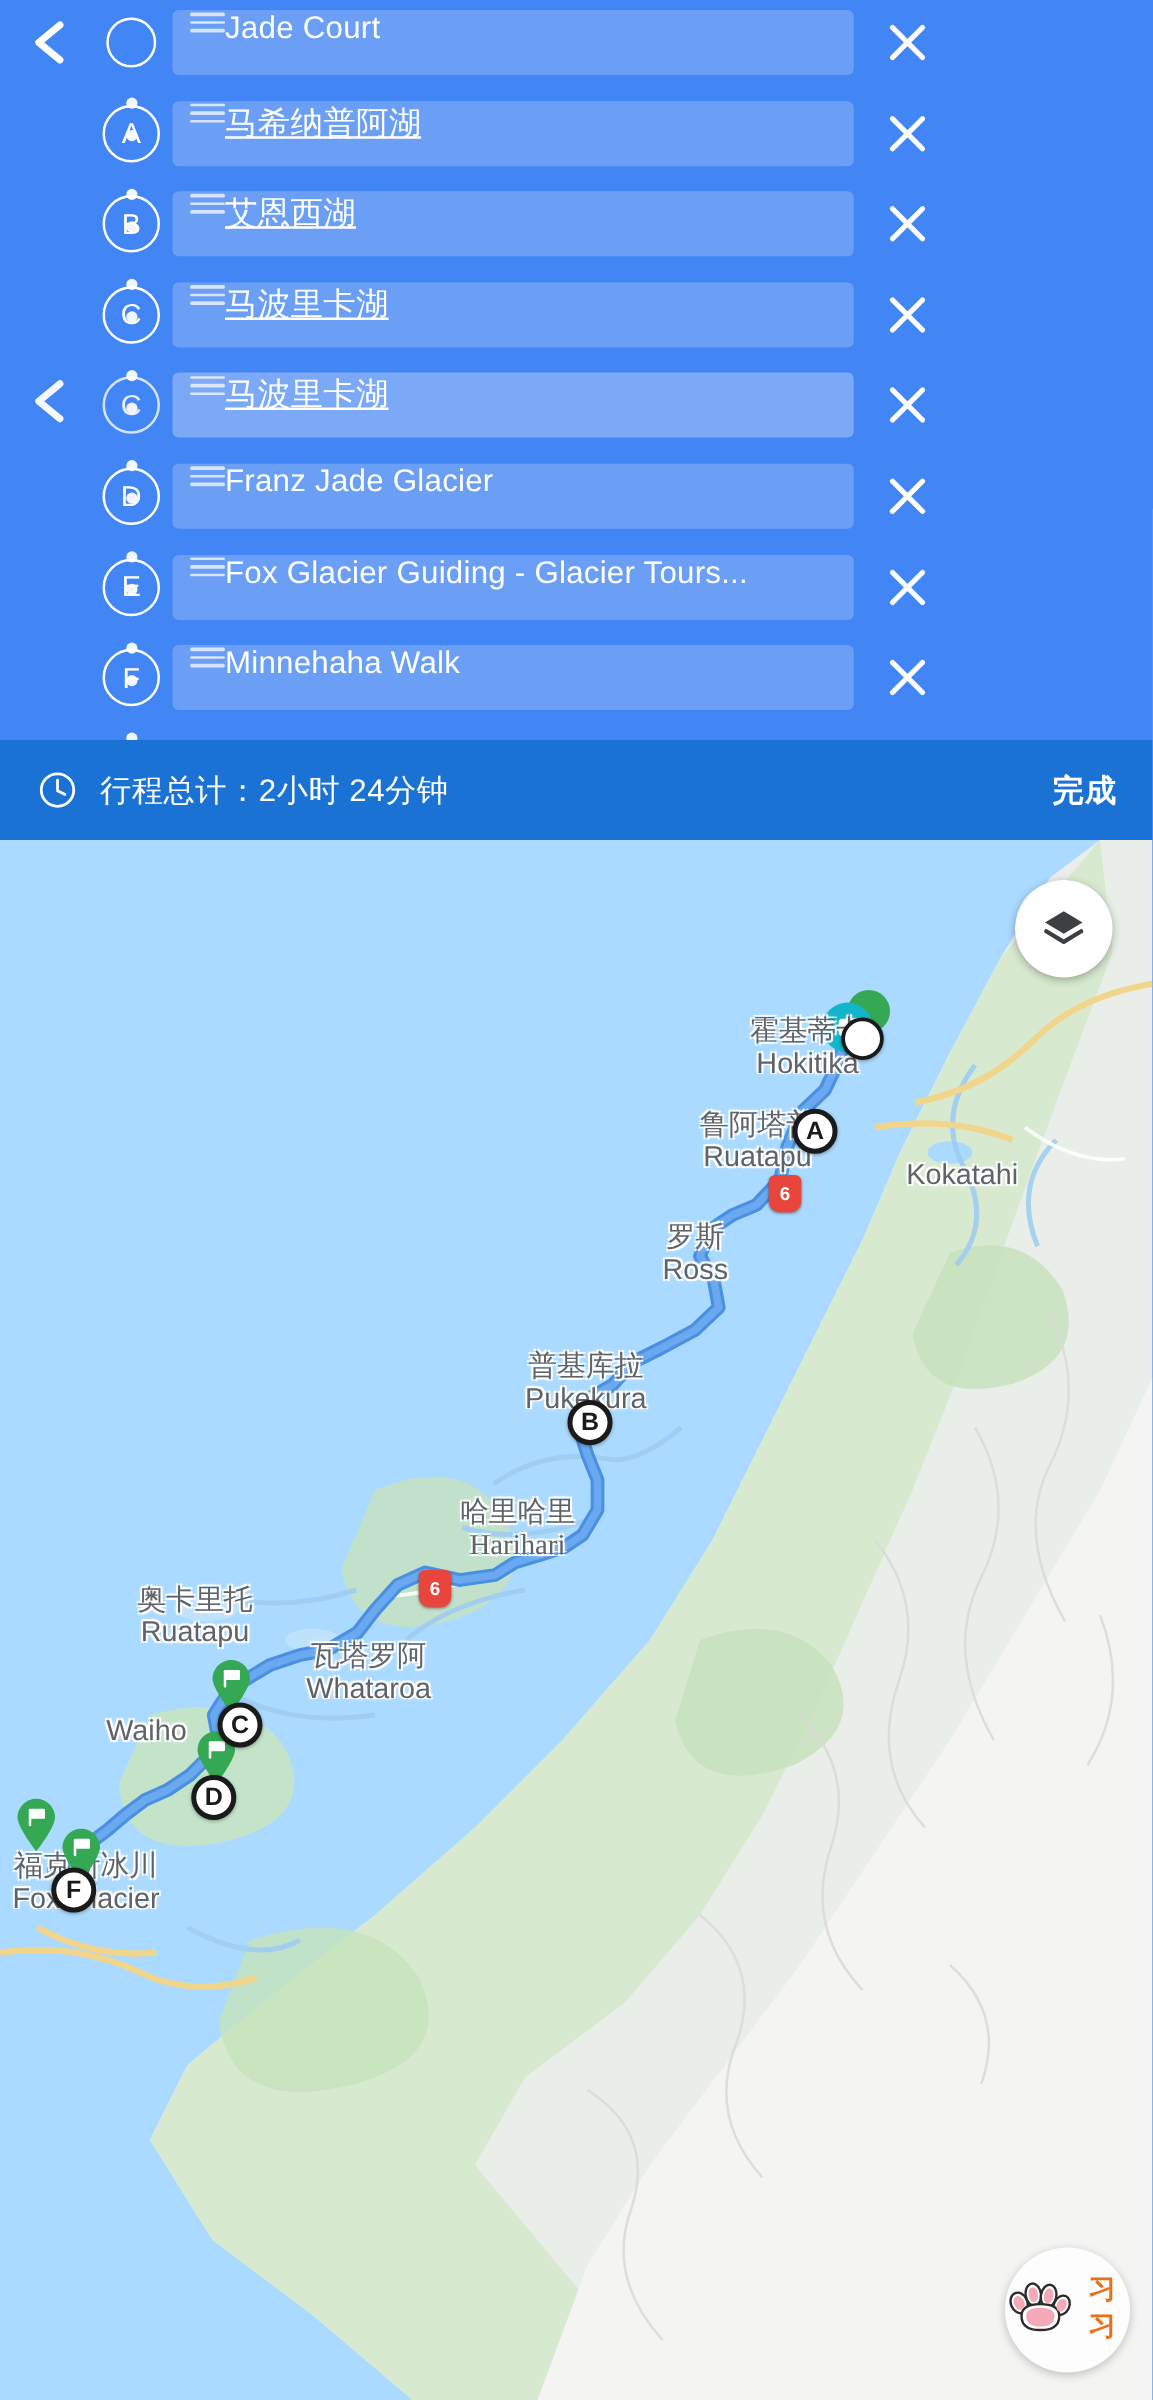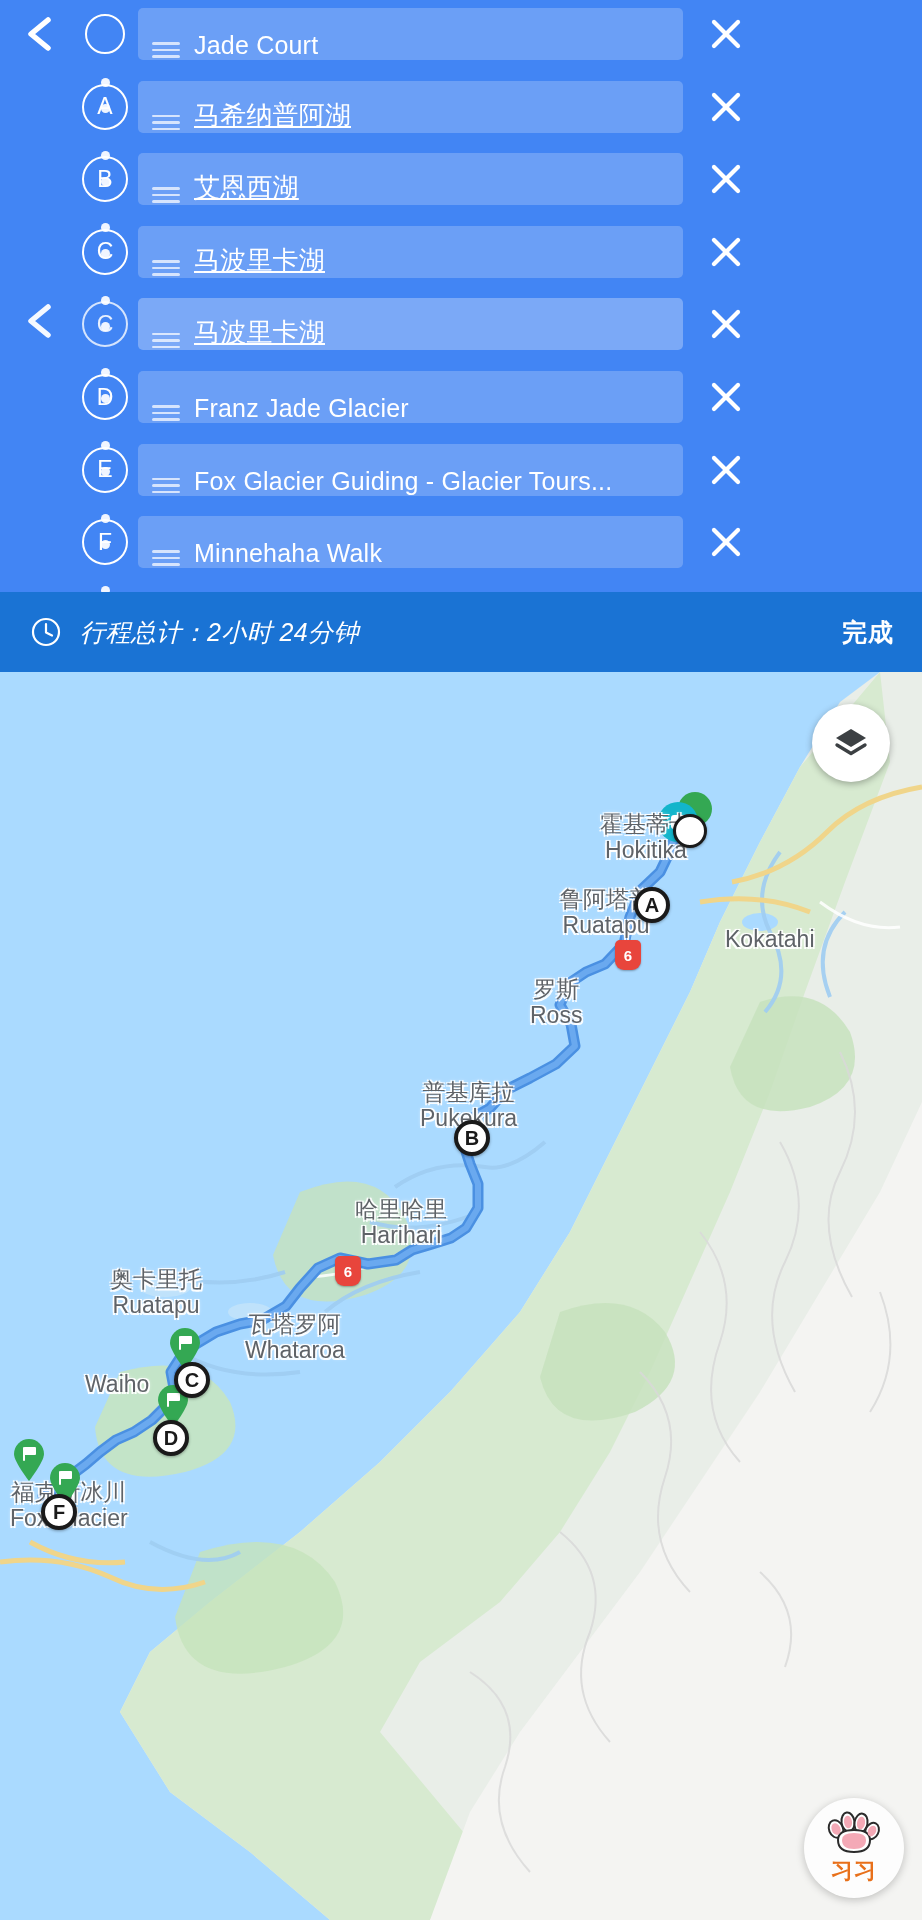--- a/index.html
+++ b/index.html
@@ -61,23 +61,22 @@
     background: transparent;
   }
   .wp-badge.origin { border-width: 2.5px; }
   .wp-badge.ghost { border-color: rgba(255,255,255,0.78); color: rgba(255,255,255,0.88); }
 
   .wp-field {
     position: absolute; left: 138px;
     width: 545px; height: 52px;
     background: rgba(255,255,255,0.22);
     border-radius: 5px;
-    display: flex; align-items: flex-end;
+    display: flex; align-items: flex-start;
     padding-left: 14px;
-    gap: 14px;
     cursor: text;
   }
   .wp-field.active { background: rgba(255,255,255,0.30); }
 
   .drag-handle {
     width: 28px; height: 20px;
     display: flex; flex-direction: column; justify-content: center;
     gap: 4px; flex: 0 0 auto;
     cursor: grab;
   }
@@ -106,21 +105,21 @@
   .summary-bar {
     position: absolute; left: 0; top: 592px;
     width: 922px; height: 80px;
     background: #1a73d4;
     display: flex; align-items: center;
     padding: 0 26px 0 30px;
   }
   .summary-left { display: flex; align-items: center; gap: 18px; flex: 1; }
   .clock-icon { width: 32px; height: 32px; flex: 0 0 auto; }
   .summary-text {
-    color: #ffffff; font-size: 25px; letter-spacing: .4px; font-style: italic;
+    color: #ffffff; font-size: 25px; letter-spacing: .4px;
   }
   .done-btn {
     color: #ffffff; font-size: 25px; font-weight: bold;
     letter-spacing: 1px; cursor: pointer;
     padding: 6px 2px;
     font-family: Liberation Serif, serif;
   }
 
   
   .map {
@@ -208,21 +207,21 @@
     display: flex; align-items: center; justify-content: center;
     cursor: pointer;
   }
 
   
   .paw-badge {
     position: absolute; right: 18px; bottom: 22px;
     width: 100px; height: 100px; border-radius: 50%;
     background: #fdfdfd;
     box-shadow: 0 2px 8px rgba(0,0,0,.22);
-    display: flex; flex-direction: column;
+    display: flex; flex-direction: row;
     align-items: center; justify-content: center;
     cursor: pointer;
     text-align: center;
   }
   .paw-badge .paw-text {
     color: #e8701a; font-size: 22px; font-weight: bold;
     margin-top: -4px; letter-spacing: 1px;
   }
 </style>
 </head>
@@ -533,21 +532,21 @@
           <span class="en">Kokatahi</span>
         </div>
         <div class="map-label" style="left: 530px; top: 305px;">
           <span class="cn">罗斯</span>
           <span class="en">Ross</span>
         </div>
         <div class="map-label" style="left: 420px; top: 408px;">
           <span class="cn">普基库拉</span>
           <span class="en">Pukekura</span>
         </div>
-        <div class="map-label" style="left: 355px; top: 525px;">
+        <div class="map-label" style="left: 368px; top: 525px; font-family: Liberation Serif, serif;">
           <span class="cn">哈里哈里</span>
           <span class="en">Harihari</span>
         </div>
         <div class="map-label" style="left: 110px; top: 595px;">
           <span class="cn">奥卡里托</span>
           <span class="en">Ruatapu</span>
         </div>
         <div class="map-label" style="left: 245px; top: 640px;">
           <span class="cn">瓦塔罗阿</span>
           <span class="en">Whataroa</span>

